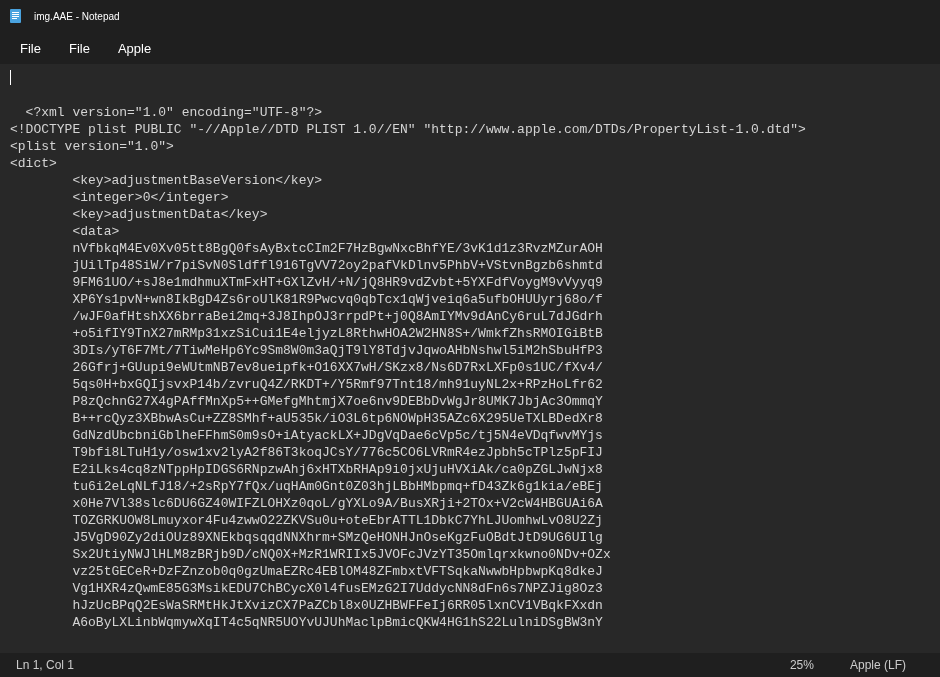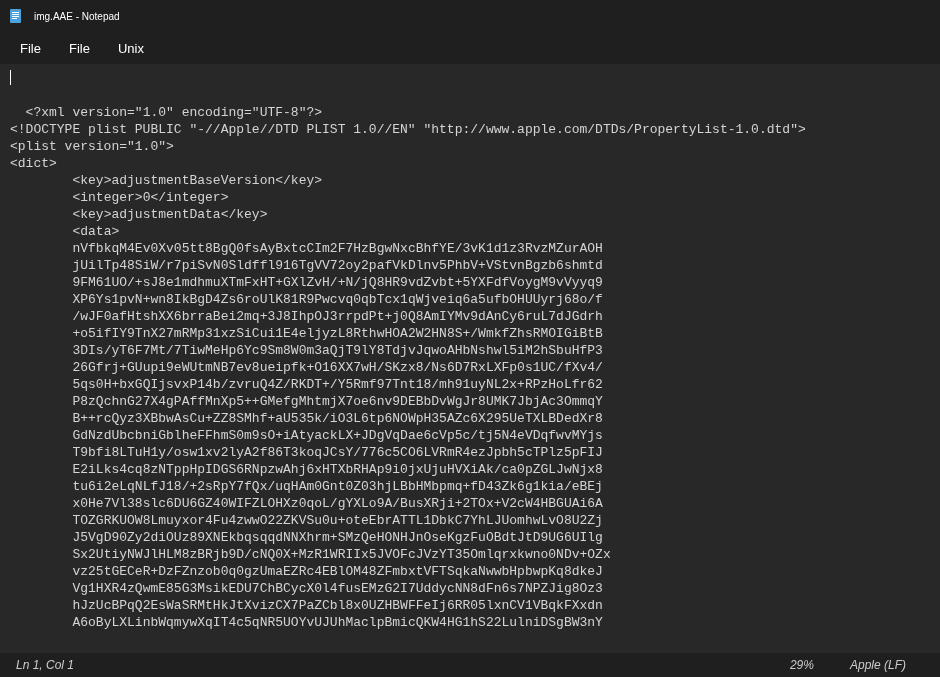--- a/index.html
+++ b/index.html
@@ -82,21 +82,20 @@
       font-size: 12px;
       color: #ccc;
       padding: 0 16px;
       gap: 0;
     }
     .status-left {
       flex: 1;
     }
     .status-item {
       padding: 0 18px;
-      font-style: italic;
     }
   </style>
 </head>
 <body>
 
 <div class="titlebar">
   <span class="titlebar-icon">
     <svg width="16" height="16" viewBox="0 0 16 16">
       <rect x="2" y="1" width="11" height="14" rx="1" fill="#4aa3df"></rect>
       <rect x="4" y="4" width="7" height="1" fill="#fff"></rect>
@@ -104,21 +103,21 @@
       <rect x="4" y="8" width="7" height="1" fill="#fff"></rect>
       <rect x="4" y="10" width="5" height="1" fill="#fff"></rect>
     </svg>
   </span>
   <span class="titlebar-title">img.AAE - Notepad</span>
 </div>
 
 <div class="menubar">
   <div class="menu-item">File</div>
   <div class="menu-item">File</div>
-  <div class="menu-item">Unix</div>
+  <div class="menu-item">Apple</div>
 </div>
 
 <div class="editor">
   <span class="caret"></span>
   <span>&lt;?xml version="1.0" encoding="UTF-8"?&gt;
 &lt;!DOCTYPE plist PUBLIC "-//Apple//DTD PLIST 1.0//EN" "http://www.apple.com/DTDs/PropertyList-1.0.dtd"&gt;
 &lt;plist version="1.0"&gt;
 &lt;dict&gt;
 	&lt;key&gt;adjustmentBaseVersion&lt;/key&gt;
 	&lt;integer&gt;0&lt;/integer&gt;
@@ -146,15 +145,15 @@
 	vz25tGECeR+DzFZnzob0q0gzUmaEZRc4EBlOM48ZFmbxtVFTSqkaNwwbHpbwpKq8dkeJ
 	Vg1HXR4zQwmE85G3MsikEDU7ChBCycX0l4fusEMzG2I7UddycNN8dFn6s7NPZJig8Oz3
 	hJzUcBPqQ2EsWaSRMtHkJtXvizCX7PaZCbl8x0UZHBWFFeIj6RR05lxnCV1VBqkFXxdn
 	A6oByLXLinbWqmywXqIT4c5qNR5UOYvUJUhMaclpBmicQKW4HG1hS22LulniDSgBW3nY</span>
 </div>
 
 <div class="statusbar">
   <div class="status-left">
     <span class="status-item" style="padding-left:0;">Ln 1, Col 1</span>
   </div>
-  <span class="status-item">29%</span>
+  <span class="status-item">25%</span>
   <span class="status-item">Apple (LF)</span>
 </div>
 
 </body></html>

